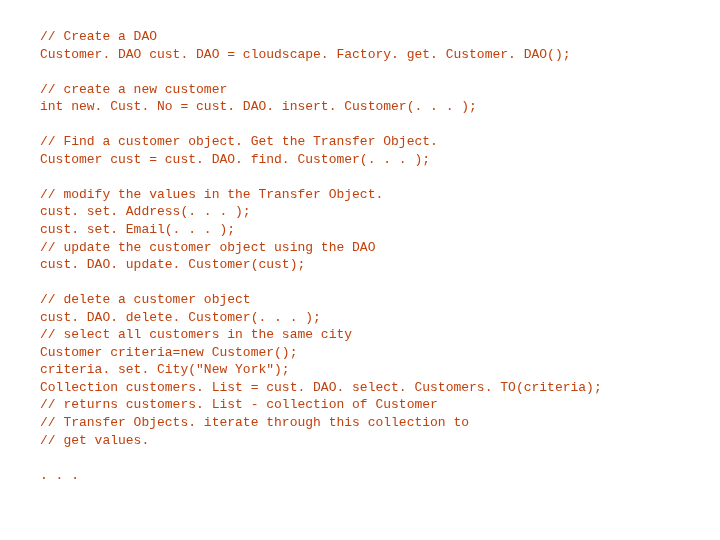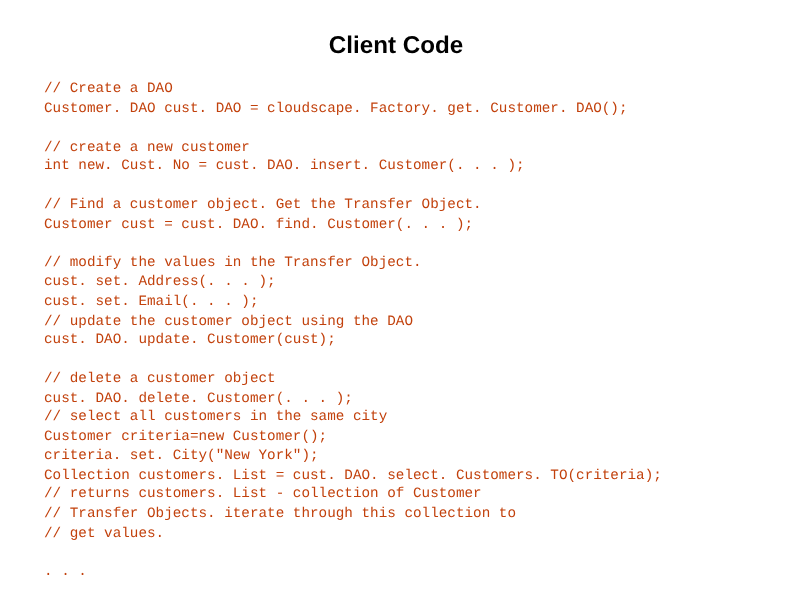--- a/index.html
+++ b/index.html
@@ -5,21 +5,20 @@
     * { margin: 0; padding: 0; box-sizing: border-box; }
     html, body { width: 720px; height: 540px; background: #ffffff; font-family: Arial, sans-serif; }
     .page { padding: 28px 40px; }
     .title { text-align: center; font-weight: bold; font-size: 22px; margin-bottom: 18px; font-family: Arial, Helvetica, sans-serif; }
     .code { font-family: "Courier New", Courier, monospace; font-size: 13px; line-height: 1.35; white-space: pre; color: #c2410c; }
   </style>
 </head>
 <body>
 
 <div class="page">
-  <div class="title">Client Code</div>
   <pre class="code">// Create a DAO
 Customer. DAO cust. DAO = cloudscape. Factory. get. Customer. DAO();
 
 // create a new customer
 int new. Cust. No = cust. DAO. insert. Customer(. . . );
 
 // Find a customer object. Get the Transfer Object.
 Customer cust = cust. DAO. find. Customer(. . . );
 
 // modify the values in the Transfer Object.

